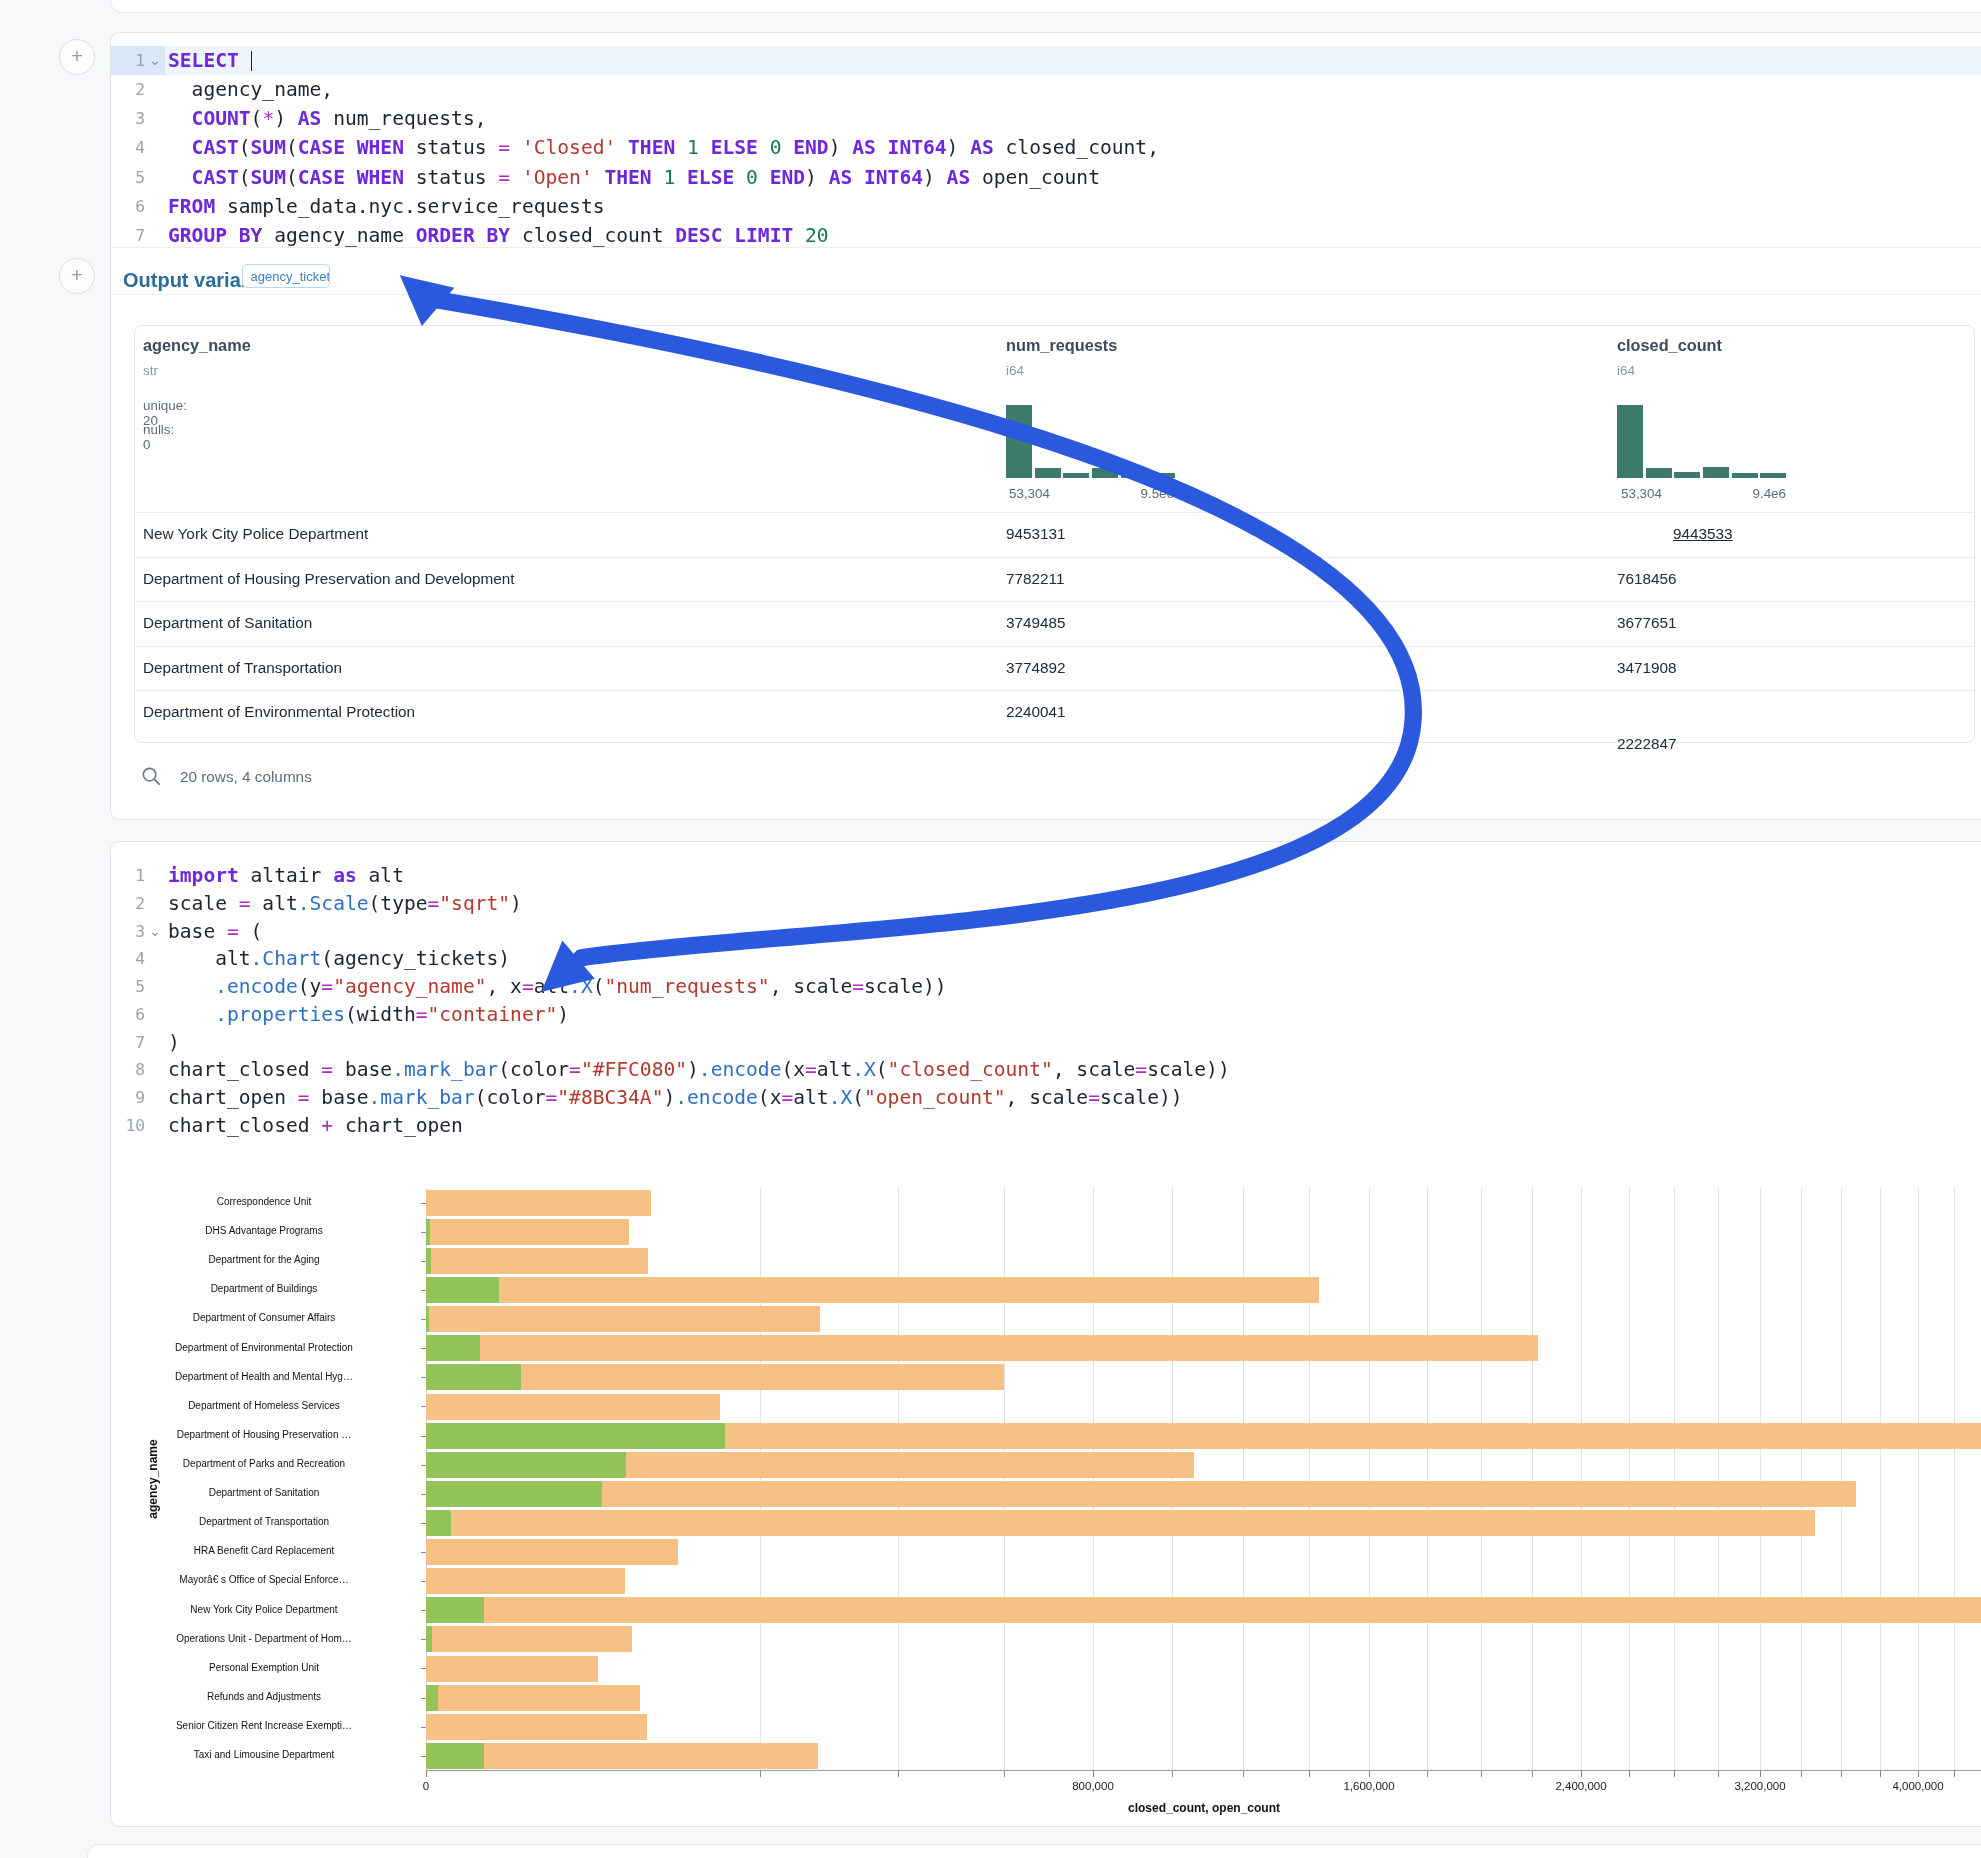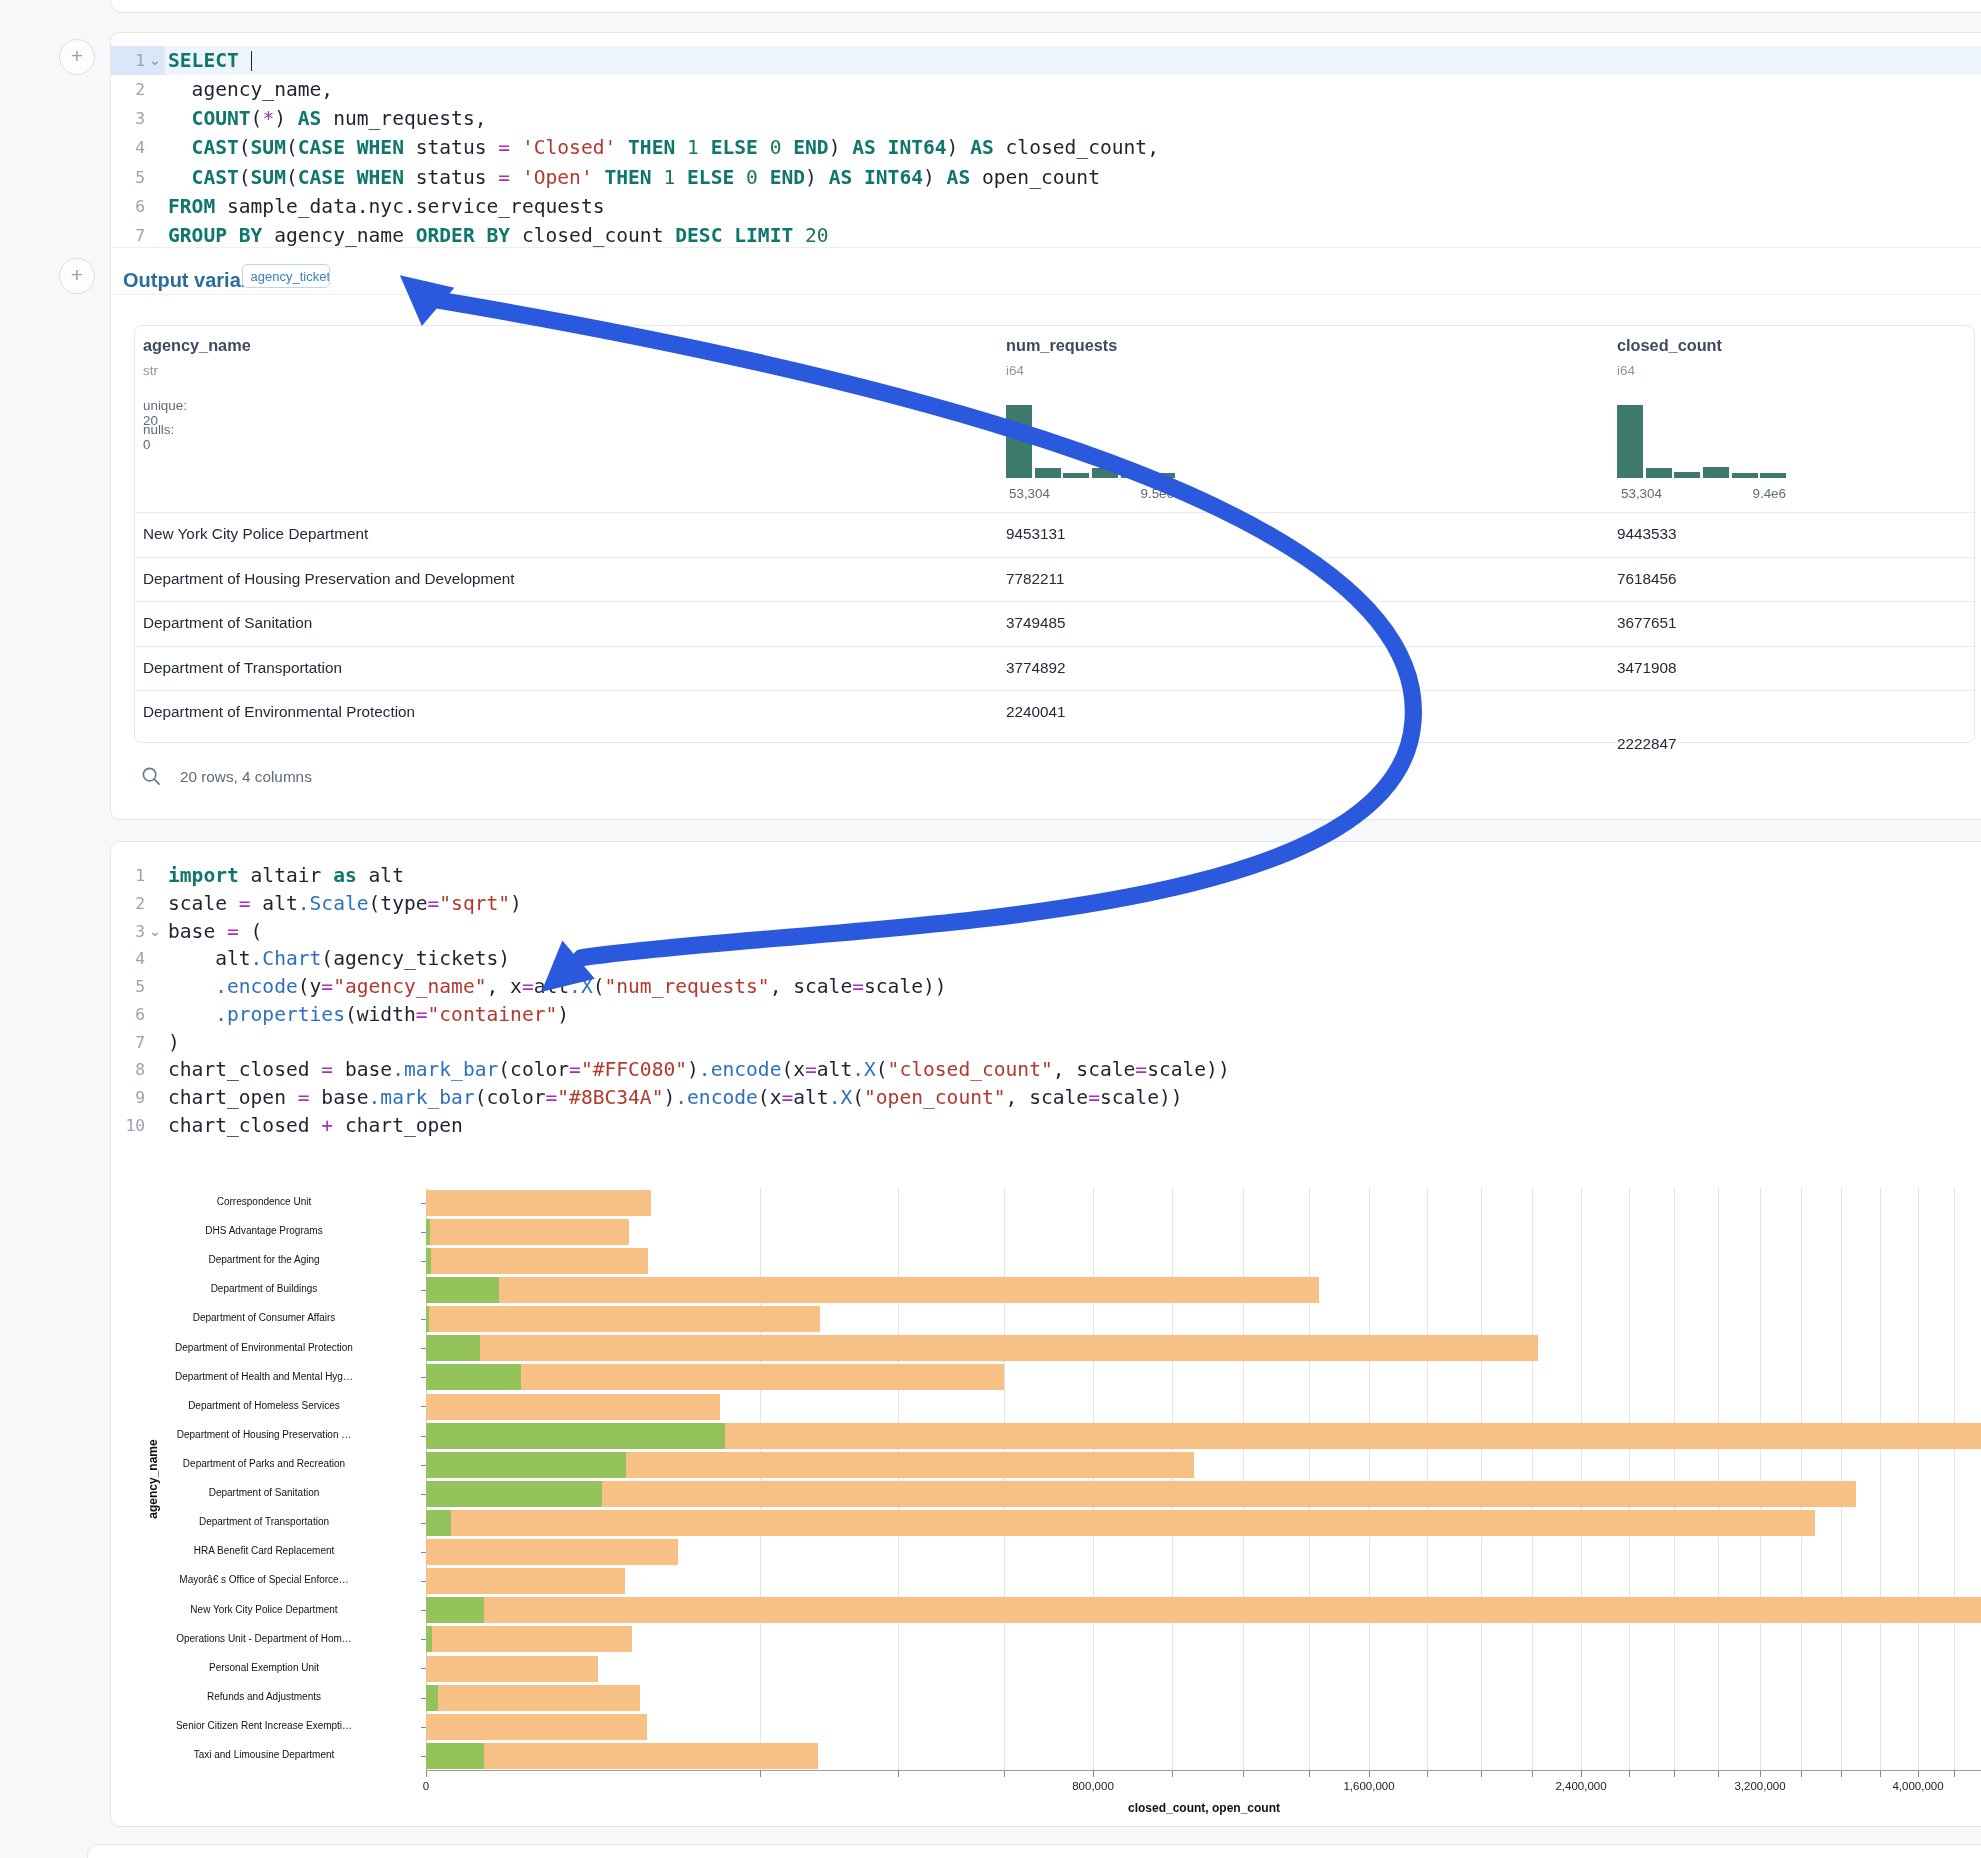--- a/index.html
+++ b/index.html
@@ -14,21 +14,21 @@
         background:#fdfdfe;color:#98a1ab;font-size:21px;line-height:32px;text-align:center;cursor:pointer;}
 
   
   .code-line{position:absolute;height:29px;white-space:pre;font-family:"DejaVu Sans Mono",monospace;
              font-size:19.6px;line-height:29px;color:#1d2430;}
   .gutter-num{position:absolute;width:34px;text-align:right;color:#9ba3ac;
               font-family:"DejaVu Sans Mono",monospace;font-size:16.3px;line-height:29px;}
   .chev{position:absolute;color:#8a939c;font-size:14.3px;line-height:29px;}
   .active-line-bg{position:absolute;background:#eef4fc;}
   .active-gutter-bg{position:absolute;background:#d9e7f8;}
-  .tok-k{color:#0f766e;font-weight:bold;}
+  .tok-k{color:#6d28d9;font-weight:bold;}
   .tok-o{color:#ac2dbc;}
   .tok-s{color:#b2392e;}
   .tok-n{color:#15794a;}
   .tok-f{color:#2f6fc0;}
   .tok-d{color:#1d2430;}
   .cur{display:inline-block;width:1.9px;height:20px;background:#222;vertical-align:-3.8px;}
 
   .divider{position:absolute;height:1px;background:#edeff2;}
 
   
@@ -125,21 +125,21 @@
         <div class="bar" style="left:57px;height:5.7px;background:#3d7a6c;"></div>
         <div class="bar" style="left:86px;height:11.5px;background:#3d7a6c;"></div>
         <div class="bar" style="left:115px;height:4.8px;background:#3d7a6c;"></div>
         <div class="bar" style="left:143px;height:4.8px;background:#3d7a6c;"></div>
       </div>
       <div class="hist-lab" style="left:1621px;top:486px;">53,304</div>
       <div class="hist-lab" style="left:1710px;top:486px;width:76px;text-align:right;">9.4e6</div>
       <div class="trow" style="left:135px;top:512px;width:1839px;height:44px;"></div>
       <div class="trow-text" style="left:143px;top:512px;">New York City Police Department</div>
       <div class="trow-text" style="left:1006px;top:512px;">9453131</div>
-      <div class="trow-text" style="left:1617px;top:512px;">9443533</div>
+      <div class="trow-text" style="left:1673px;top:512px;text-decoration:underline;">9443533</div>
       <div class="trow" style="left:135px;top:557px;width:1839px;height:44px;"></div>
       <div class="trow-text" style="left:143px;top:557px;">Department of Housing Preservation and Development</div>
       <div class="trow-text" style="left:1006px;top:557px;">7782211</div>
       <div class="trow-text" style="left:1617px;top:557px;">7618456</div>
       <div class="trow" style="left:135px;top:601px;width:1839px;height:44px;"></div>
       <div class="trow-text" style="left:143px;top:601px;">Department of Sanitation</div>
       <div class="trow-text" style="left:1006px;top:601px;">3749485</div>
       <div class="trow-text" style="left:1617px;top:601px;">3677651</div>
       <div class="trow" style="left:135px;top:646px;width:1839px;height:44px;"></div>
       <div class="trow-text" style="left:143px;top:646px;">Department of Transportation</div>

